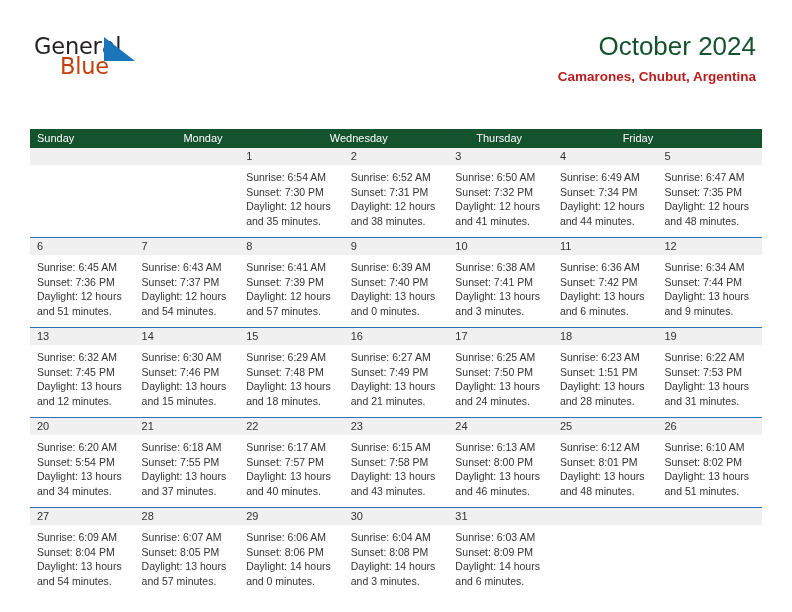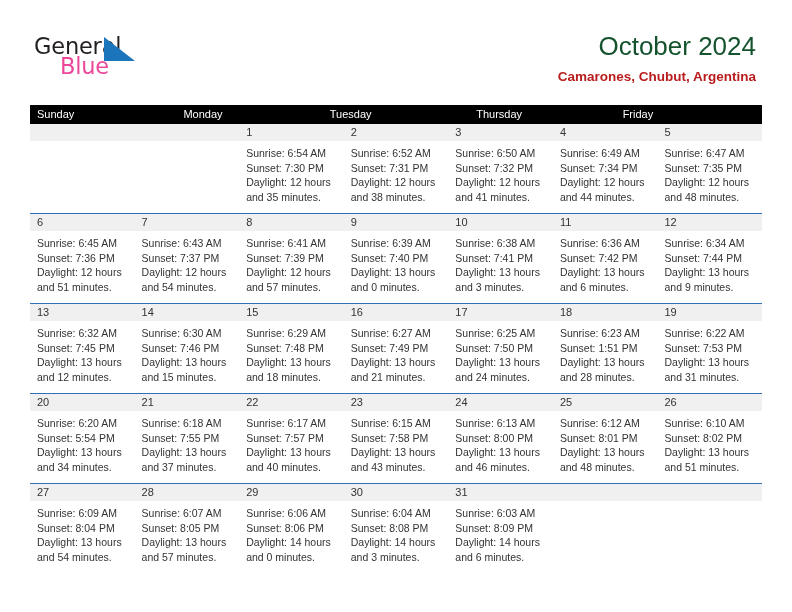--- a/index.html
+++ b/index.html
@@ -44,21 +44,21 @@
     color: #231f20;
     font-family: "DejaVu Sans", sans-serif;
     font-weight: 400;
   }
   .logo-blue {
     position: absolute;
     left: 26px;
     top: 20px;
     font-size: 22.5px;
     letter-spacing: -0.2px;
-    color: #ec4899;
+    color: #c2410c;
     font-family: "DejaVu Sans", sans-serif;
     font-weight: 400;
   }
   .logo-triangle {
     position: absolute;
     left: 70px;
     top: 4px;
     width: 31px;
     height: 24px;
   }
@@ -88,22 +88,23 @@
 
   
   .calendar {
     position: absolute;
     left: 30px;
     top: 105px;
     width: 732px;
   }
   .cal-head {
     display: flex;
-    background: #000000;
+    background: #14532d;
     height: 19px;
+    margin-top: 24px;
   }
   .cal-head .dow {
     flex: 1 1 0;
     color: #ffffff;
     font-size: 11px;
     line-height: 19px;
     padding-left: 7px;
     box-sizing: border-box;
     white-space: nowrap;
     overflow: hidden;
@@ -162,21 +163,21 @@
       <div class="month-title">October 2024</div>
       <div class="location-title">Camarones, Chubut, Argentina</div>
     </div>
 
   </div>
 
   <div class="calendar">
     <div class="cal-head" id="weekday-row">
         <div class="dow">Sunday</div>
         <div class="dow">Monday</div>
-        <div class="dow">Tuesday</div>
+        <div class="dow">Wednesday</div>
         <div class="dow">Thursday</div>
         <div class="dow">Friday</div>
       </div>
     <div id="weeks-container">
         <div class="week first">
           <div class="day empty">
             <div class="day-num-band">
               <div class="day-num"></div>
             </div>
             <div class="day-body"></div>

